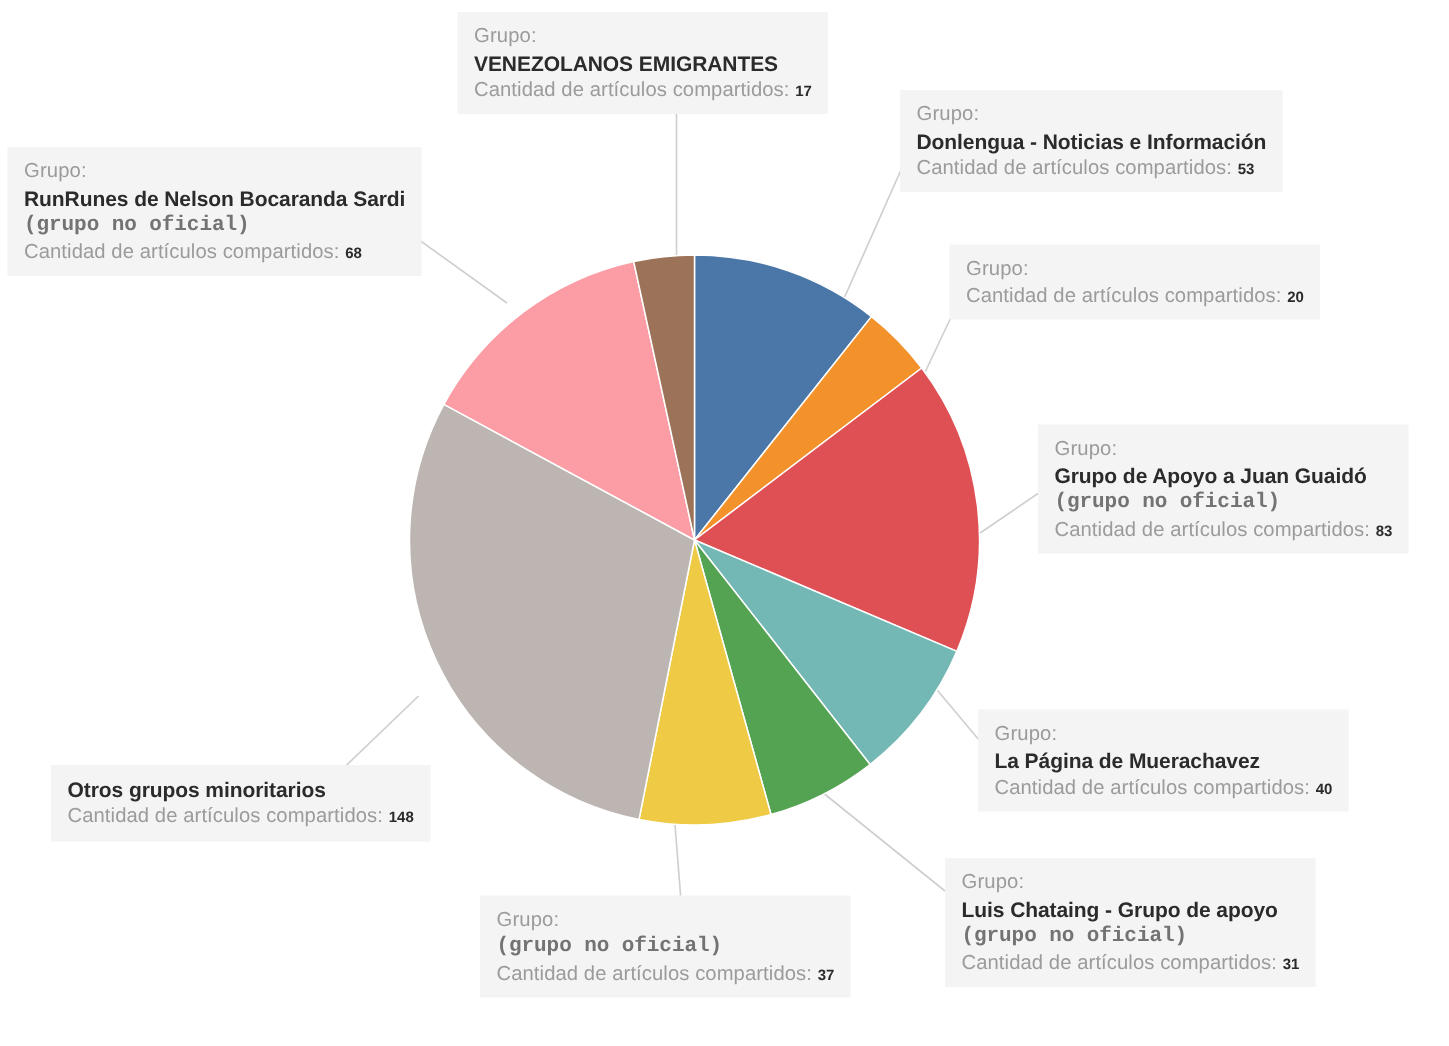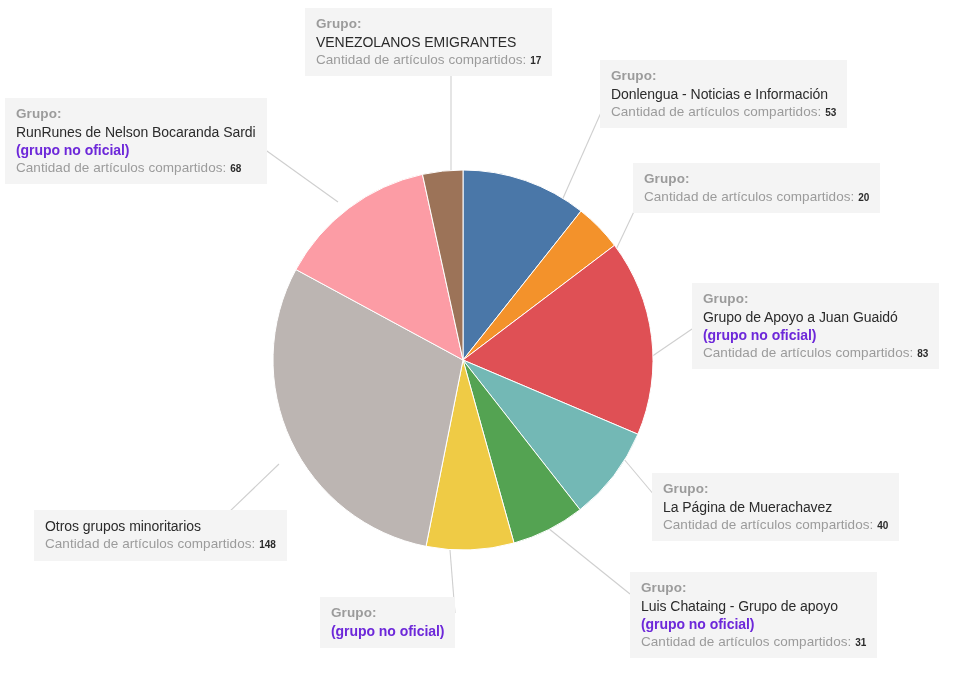--- a/index.html
+++ b/index.html
@@ -31,36 +31,37 @@
     color: #3b3b3b;
     padding: 7px 11px 8px 11px;
     box-sizing: border-box;
     line-height: 1.30;
     white-space: nowrap;
   }
   .callout .grupo-kicker {
     display: block;
     font-size: 13.5px;
     color: #9b9b9b;
-    font-weight: bold;
+    font-weight: normal;
     letter-spacing: 0.1px;
   }
   .callout .grupo-name {
     display: block;
     font-size: 14px;
     color: #2b2b2b;
-    font-weight: normal;
+    font-weight: bold;
     letter-spacing: -0.05px;
   }
   .callout .grupo-sub {
     display: block;
     font-size: 14px;
-    color: #6d28d9;
+    color: #737373;
     font-weight: bold;
     letter-spacing: -0.05px;
+    font-family: Liberation Mono, monospace;
   }
   .callout .count-line {
     display: block;
     font-size: 13.5px;
     color: #9b9b9b;
     letter-spacing: 0.05px;
   }
   .callout .count-line .count-val {
     color: #2b2b2b;
     font-weight: bold;
@@ -130,20 +131,21 @@
   <div class="callout" style="left:630px; top:572px;">
     <span class="grupo-kicker">Grupo:</span>
     <span class="grupo-name">Luis Chataing - Grupo de apoyo</span>
     <span class="grupo-sub">(grupo no oficial)</span>
     <span class="count-line"><span>Cantidad de artículos compartidos:</span> <span class="count-val">31</span></span>
   </div>
 
   <div class="callout" style="left:320px; top:597px;">
     <span class="grupo-kicker">Grupo:</span>
     <span class="grupo-sub">(grupo no oficial)</span>
+    <span class="count-line"><span>Cantidad de artículos compartidos:</span> <span class="count-val">37</span></span>
   </div>
 
   <div class="callout" style="left:34px; top:510px;">
     <span class="grupo-name">Otros grupos minoritarios</span>
     <span class="count-line"><span>Cantidad de artículos compartidos:</span> <span class="count-val">148</span></span>
   </div>
 
   <div class="callout" style="left:5px; top:98px;">
     <span class="grupo-kicker">Grupo:</span>
     <span class="grupo-name">RunRunes de Nelson Bocaranda Sardi</span>

